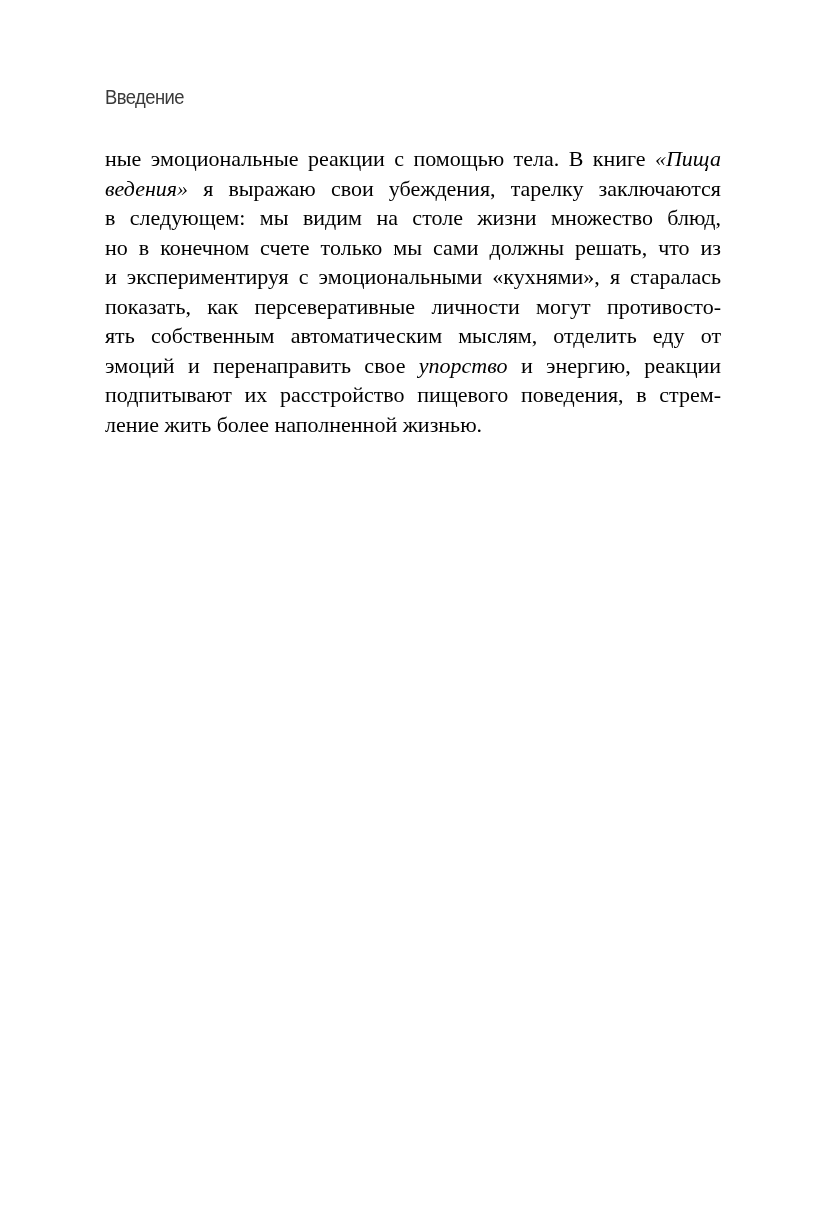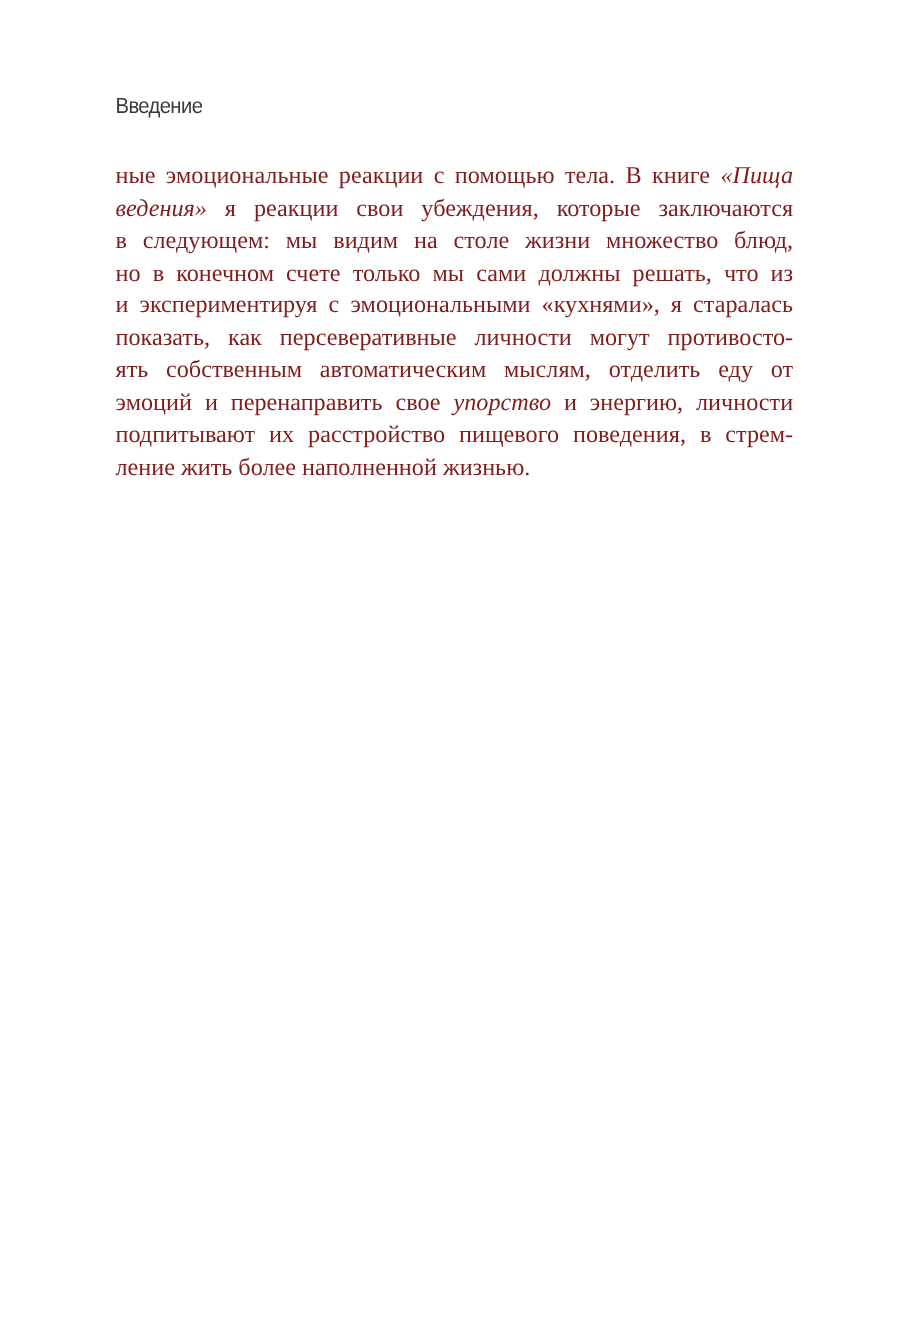--- a/index.html
+++ b/index.html
@@ -27,21 +27,21 @@
       transform-origin: left top;
     }
     .body-text {
       position: absolute;
       left: 105px;
       top: 144px;
       width: 616px;
       font-family: "Liberation Serif", "DejaVu Serif", serif;
       font-size: 22px;
       line-height: 29.5px;
-      color: #7f1d1d;
+      color: #000000;
     }
     .text-line {
       text-align: justify;
       text-align-last: justify;
       white-space: normal;
     }
     .text-line.last-line {
       text-align-last: left;
     }
     .seg-italic {
@@ -51,23 +51,23 @@
       font-style: normal;
     }
   </style>
 </head>
 <body>
 
 <div class="page">
   <div class="running-head">Введение</div>
   <div class="body-text" id="paragraph">
       <div class="text-line"><span class="seg-normal">ные эмоциональные реакции с помощью тела. В книге </span><span class="seg-italic">«Пища</span></div>
-      <div class="text-line"><span class="seg-italic">ведения»</span><span class="seg-normal"> я реакции свои убеждения, которые заключаются</span></div>
+      <div class="text-line"><span class="seg-italic">ведения»</span><span class="seg-normal"> я выражаю свои убеждения, тарелку заключаются</span></div>
       <div class="text-line"><span class="seg-normal">в следующем: мы видим на столе жизни множество блюд,</span></div>
       <div class="text-line"><span class="seg-normal">но в конечном счете только мы сами должны решать, что из</span></div>
       <div class="text-line"><span class="seg-normal">и экспериментируя с эмоциональными «кухнями», я старалась</span></div>
       <div class="text-line"><span class="seg-normal">показать, как персеверативные личности могут противосто-</span></div>
       <div class="text-line"><span class="seg-normal">ять собственным автоматическим мыслям, отделить еду от</span></div>
-      <div class="text-line"><span class="seg-normal">эмоций и перенаправить свое </span><span class="seg-italic">упорство</span><span class="seg-normal"> и энергию, личности</span></div>
+      <div class="text-line"><span class="seg-normal">эмоций и перенаправить свое </span><span class="seg-italic">упорство</span><span class="seg-normal"> и энергию, реакции</span></div>
       <div class="text-line"><span class="seg-normal">подпитывают их расстройство пищевого поведения, в стрем-</span></div>
       <div class="text-line last-line"><span class="seg-normal">ление жить более наполненной жизнью.</span></div>
     </div>
 </div>
 
 </body></html>

